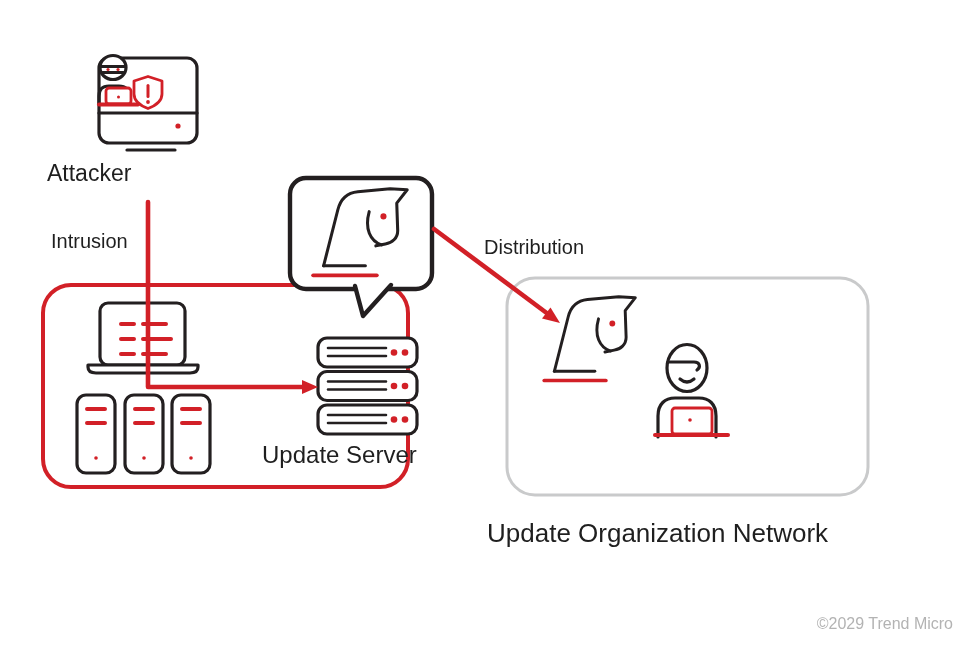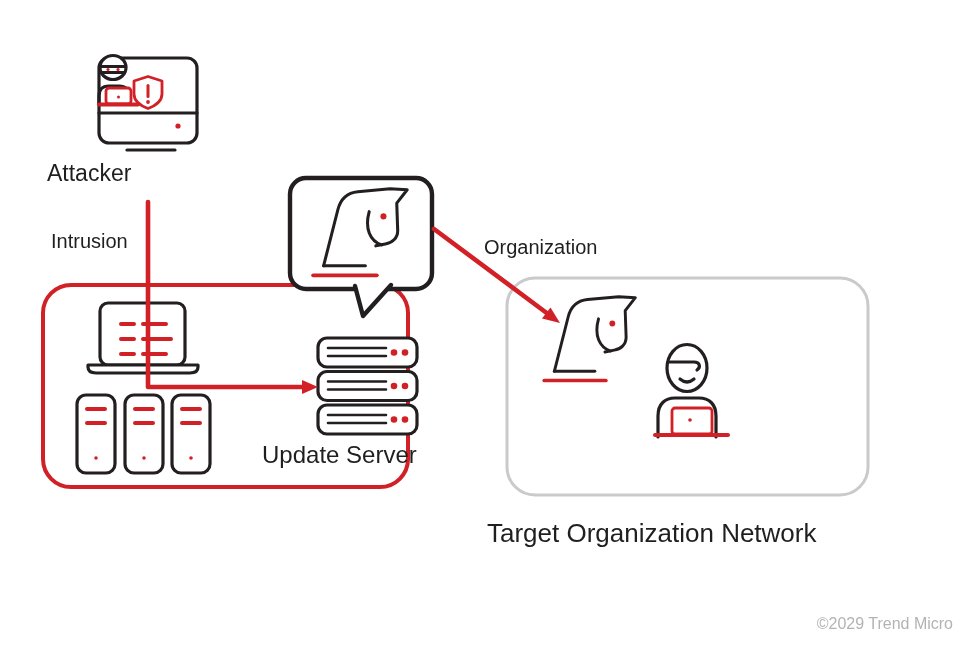--- a/index.html
+++ b/index.html
@@ -160,17 +160,17 @@
     </g>
 
     <g>
       <path class="arrow" d="M434,229 L548,314"></path>
       <polygon class="ah" points="560,323 542,318.5 550.5,307.5"></polygon>
     </g>
   </svg>
 
   <div class="lbl center attacker-lbl">Attacker</div>
   <div class="lbl intrusion-lbl">Intrusion</div>
-  <div class="lbl distribution-lbl">Organization</div>
+  <div class="lbl distribution-lbl">Distribution</div>
   <div class="lbl center updatesrv-lbl">Update Server</div>
-  <div class="lbl center target-lbl">Target Organization Network</div>
+  <div class="lbl center target-lbl">Update Organization Network</div>
   <div class="lbl copyright-lbl">©2029 Trend Micro</div>
 </div>
 
 </body></html>

